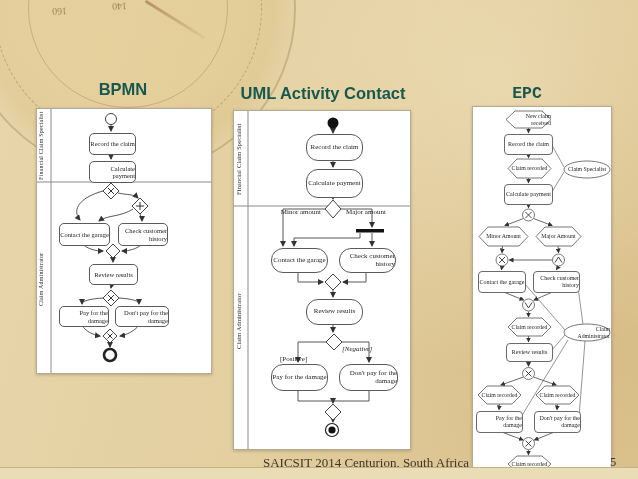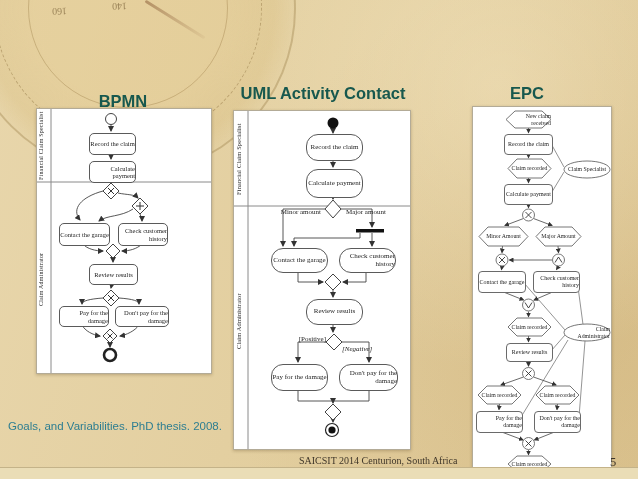--- a/index.html
+++ b/index.html
@@ -31,44 +31,44 @@
     text-align:right;font-family:"Liberation Serif",serif;color:#1d1d1d;line-height:1.12;}
   .task{border:1px solid #5a5a5a;border-radius:5px;background:#fff;font-size:6.5px;}
   .uml-action{border:1px solid #5a5a5a;border-radius:12px;background:#fff;font-size:7px;}
   .epc-func{border:1px solid #6a6a6a;border-radius:4px;background:#fff;font-size:6px;}
   .label-plain{font-size:7px;font-family:"Liberation Serif",serif;position:absolute;color:#1d1d1d;}
   .epc-text{font-size:5.8px;}
   .vlabel{position:absolute;writing-mode:vertical-rl;transform:rotate(180deg);
     font-family:"Liberation Serif",serif;color:#2a2a2a;text-align:center;letter-spacing:.2px;}
   .attrib{position:absolute;left:8px;top:419px;font-size:11.5px;line-height:1.26;color:#2e7e91;}
   .conference{position:absolute;left:263px;top:455px;font-family:"Liberation Serif",serif;
-    font-size:10px;color:#3f3629;margin-left:36px;}
+    font-size:13px;color:#3f3629;}
   .pagenum{position:absolute;left:610px;top:455px;width:22px;font-family:"Liberation Serif",serif;
     font-size:12.5px;color:#3f3629;}
   .bottom-strip{position:absolute;left:0;right:0;bottom:0;height:11px;background:#eaddb6;
     border-top:1px solid rgba(125,100,55,.35);}
 </style>
 </head>
 <body>
 
 <div class="slide">
 
   <div>
     <div class="compass-ring ring-outer"></div>
     <div class="compass-ring ring-dashed"></div>
     <div class="compass-ring ring-inner"></div>
     <div class="compass-num" style="left:52px;top:6px;">160</div>
     <div class="compass-num" style="left:112px;top:1px;">140</div>
     <div class="compass-needle"></div>
   </div>
 
 
-  <div class="col-head" style="left:36px;top:92px;width:174px;color:#17584e;">BPMN</div>
+  <div class="col-head" style="left:36px;top:80px;width:174px;color:#17584e;">BPMN</div>
   <div class="col-head" style="left:228px;top:84px;width:190px;color:#17584e;">UML Activity Contact</div>
-  <div class="col-head" style="left:462px;top:84px;width:130px;color:#17584e;">EPC</div>
+  <div class="col-head" style="left:462px;top:84px;width:130px;color:#17584e;font-family:Liberation Mono, monospace;">EPC</div>
 
   <div class="panel" style="left:36px;top:108px;width:174px;height:264px;">
     <svg width="174" height="264">
       <defs>
         <marker id="mA" markerWidth="6" markerHeight="6" refX="5" refY="3" orient="auto" markerUnits="userSpaceOnUse">
           <path d="M0,0 L6,3 L0,6 z" fill="#333"></path>
         </marker>
       </defs>
       <g stroke="#8a8a8a" stroke-width="1">
         <line x1="14" y1="0" x2="14" y2="264"></line>
@@ -165,21 +165,21 @@
     </svg>
     <div class="vlabel" style="left:1px;top:4px;height:88px;width:12px;font-size:6.3px;">Financial Claim Specialist</div>
     <div class="vlabel" style="left:1px;top:150px;height:120px;width:12px;font-size:6.3px;">Claim Administrator</div>
     <div class="node uml-action" style="left:72px;top:23px;width:55px;height:25px;">Record the claim</div>
     <div class="node uml-action" style="left:72px;top:58px;width:55px;height:27px;">Calculate payment</div>
     <div class="label-plain" style="left:34px;top:97px;width:53px;text-align:right;">Minor amount</div>
     <div class="label-plain" style="left:112px;top:97px;width:58px;">Major amount</div>
     <div class="node uml-action" style="left:37px;top:137px;width:55px;height:23px;">Contact the garage</div>
     <div class="node uml-action" style="left:105px;top:137px;width:55px;height:23px;">Check customer history</div>
     <div class="node uml-action" style="left:72px;top:188px;width:55px;height:24px;">Review results</div>
-    <div class="label-plain" style="left:46px;top:224px;width:46px;text-align:right;font-family:Liberation Serif, serif;">[Positive]</div>
+    <div class="label-plain" style="left:46px;top:244px;width:46px;text-align:left;font-family:Liberation Serif, serif;">[Positive]</div>
     <div class="label-plain" style="left:108px;top:234px;width:50px;font-style:italic;">[Negative]</div>
     <div class="node uml-action" style="left:37px;top:253px;width:55px;height:25px;">Pay for the damage</div>
     <div class="node uml-action" style="left:105px;top:253px;width:57px;height:25px;">Don't pay for the damage</div>
   </div>
 
   <div class="panel" style="left:472px;top:106px;width:138px;height:369px;">
     <svg width="138" height="369">
       <defs>
         <marker id="mC" markerWidth="5" markerHeight="5" refX="4" refY="2.5" orient="auto" markerUnits="userSpaceOnUse">
           <path d="M0,0 L5,2.5 L0,5 z" fill="#333"></path>
@@ -261,19 +261,18 @@
     <div class="node epc-text" style="left:5px;top:279px;width:43px;height:18px;">Claim recorded</div>
     <div class="node epc-text" style="left:63px;top:279px;width:43px;height:18px;">Claim recorded</div>
     <div class="node epc-func" style="left:3px;top:304px;width:45px;height:20px;">Pay for the damage</div>
     <div class="node epc-func" style="left:61px;top:304px;width:45px;height:20px;">Don't pay for the damage</div>
     <div class="node epc-text" style="left:35px;top:349px;width:43px;height:16px;">Claim recorded</div>
     <div class="node epc-text" style="left:91px;top:54px;width:46px;height:17px;">Claim Specialist</div>
     <div class="node epc-text" style="left:91px;top:217px;width:46px;height:17px;">Claim Administrator</div>
   </div>
 
   <div class="attrib">
-    <div>Goals, and Variabilities.  PhD thesis. 2008.</div>
   </div>
   <div class="conference">SAICSIT 2014 Centurion, South Africa</div>
   <div class="pagenum">5</div>
   <div class="bottom-strip"></div>
 
 </div>
 
 </body></html>

